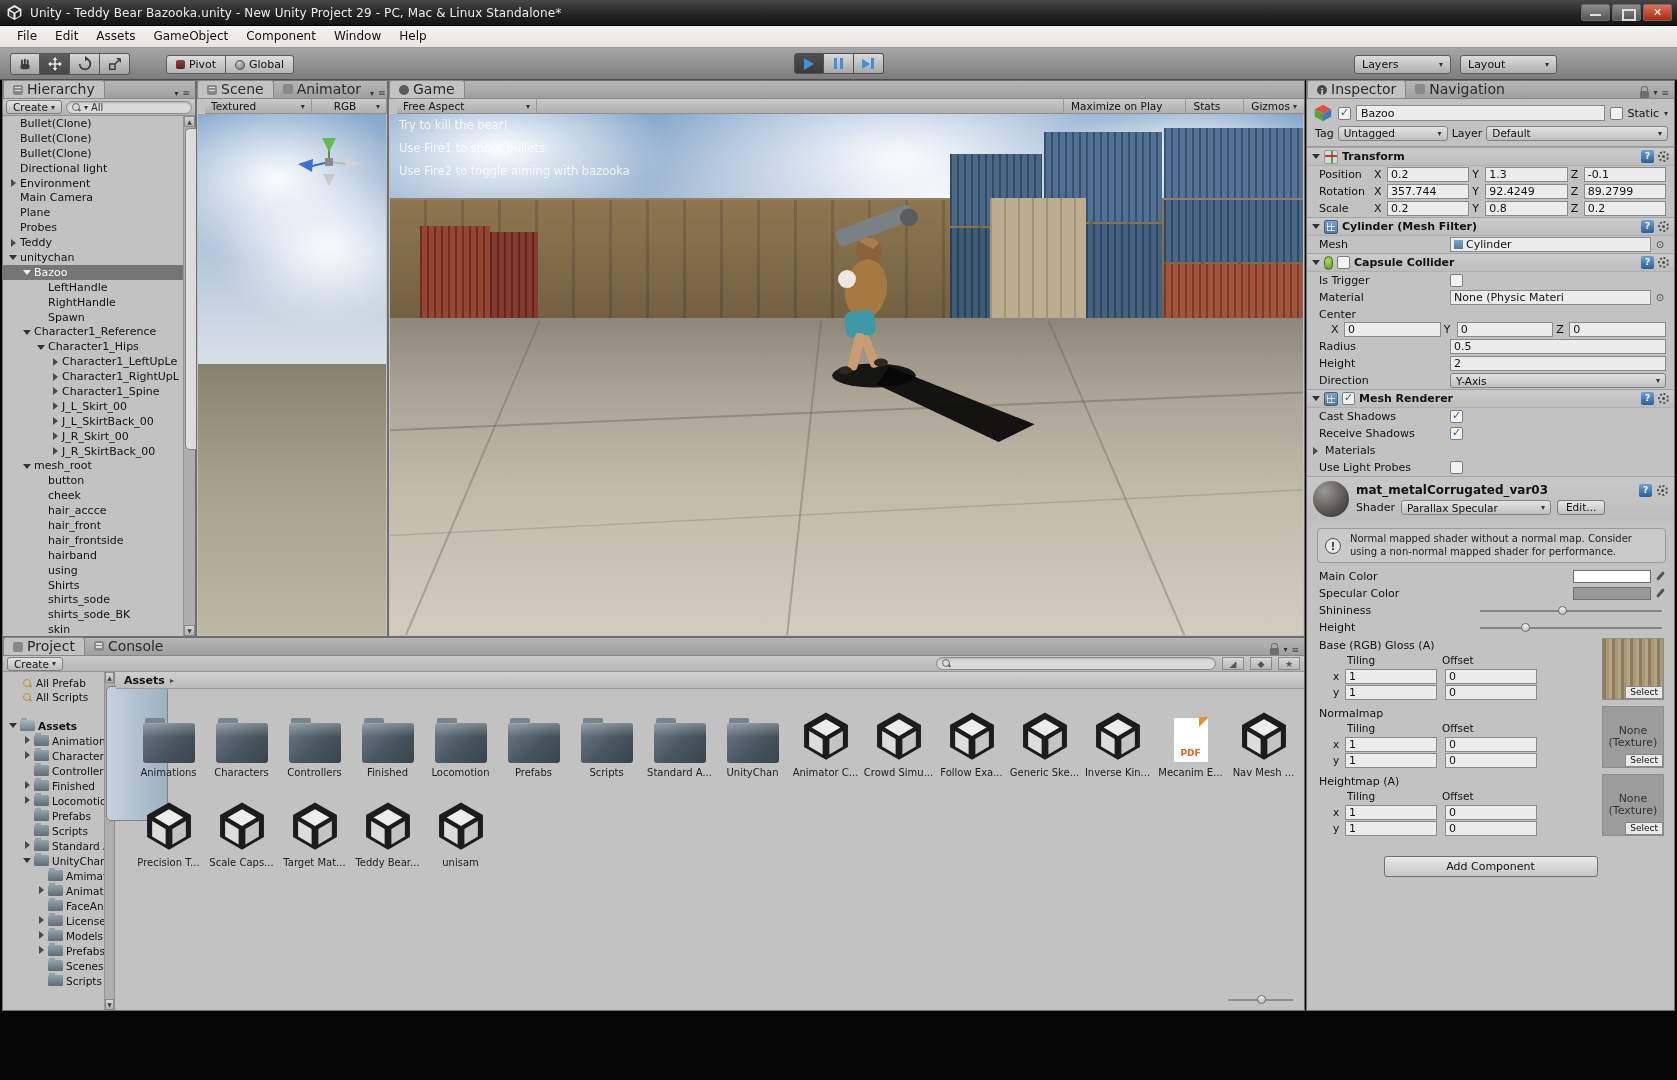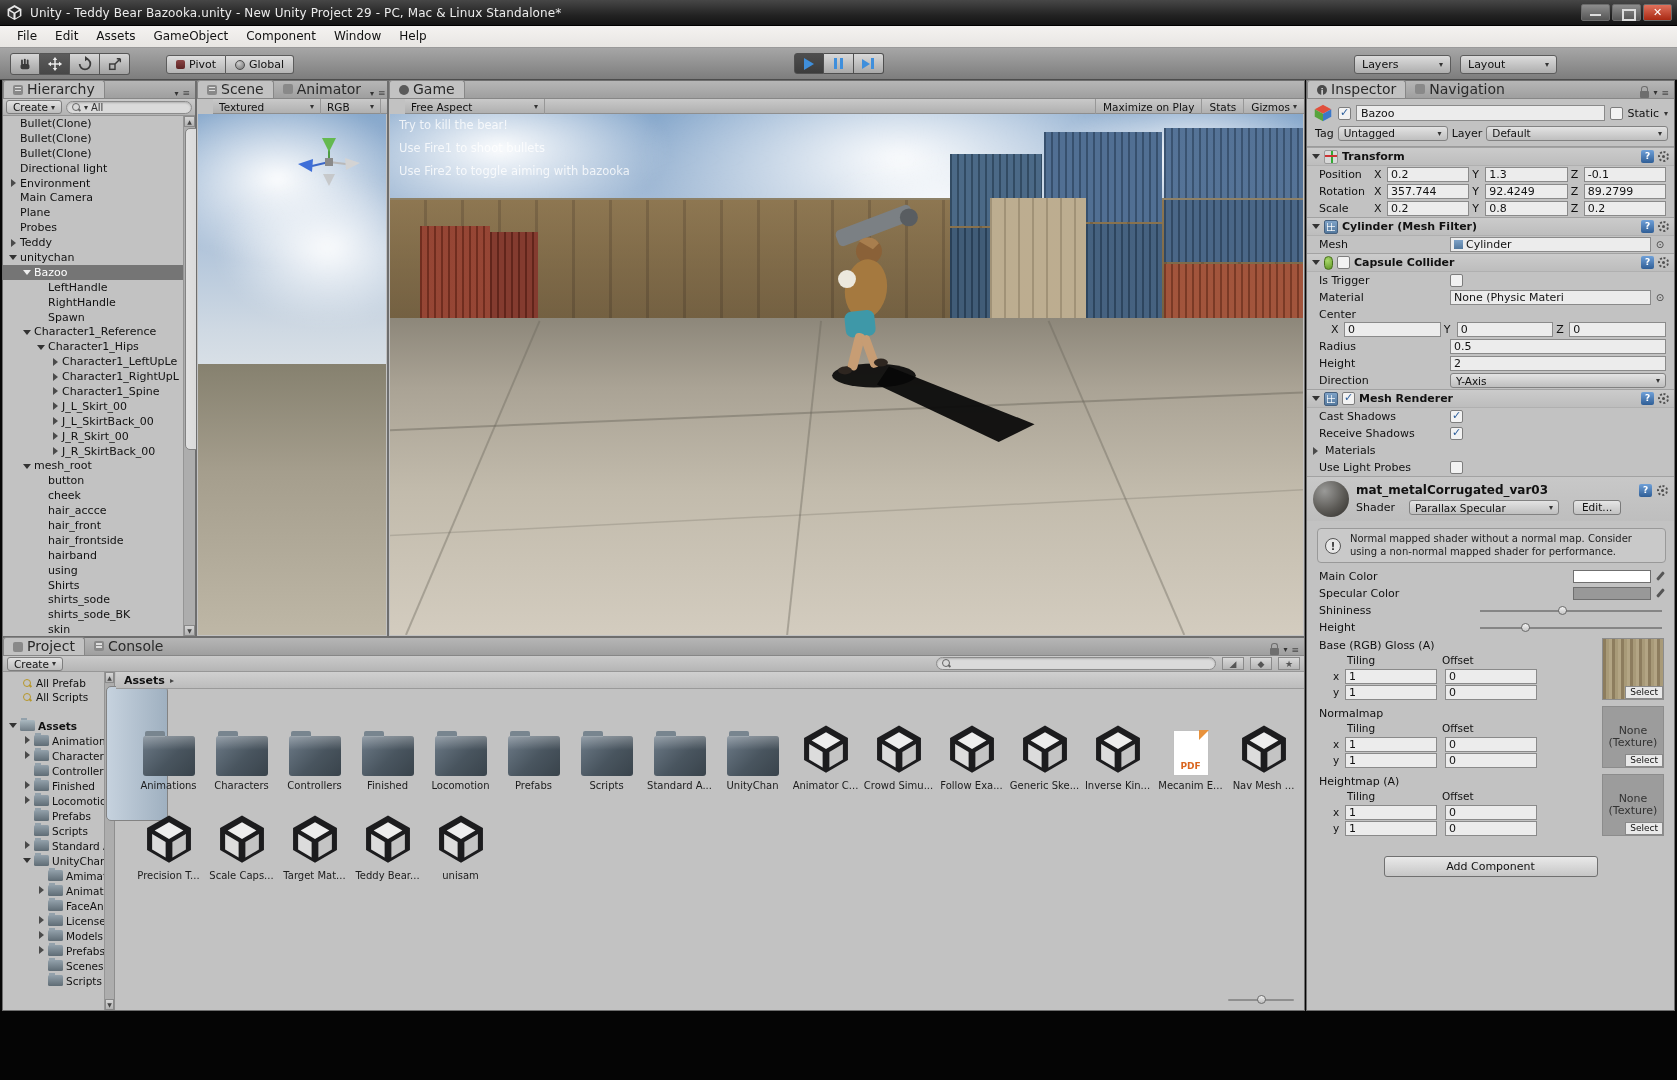--- a/index.html
+++ b/index.html
@@ -99,22 +99,22 @@
 .is-true{background:#757575;color:#fff;}
 .is-true .arr-down::before{border-top-color:#efefef;}
 .vsb{position:absolute;right:0;top:35px;bottom:0;width:12px;background:#adadad;border-left:1px solid #959595;}
 .vsb .sbtn{position:absolute;left:0;right:0;height:11px;background:linear-gradient(#d6d6d6,#b2b2b2);border:1px solid #8a8a8a;font-size:6px;text-align:center;color:#444;line-height:10px;}
 .vsb .sbtn.b{bottom:0;} .vsb .sbtn.t{top:0;}
 .vsb .thumb{position:absolute;left:1px;right:1px;top:12px;height:62%;background:linear-gradient(90deg,#e0e0e0,#bdbdbd);border:1px solid #838383;border-radius:5px;}
 
 
 #scenepanel{left:196px;top:80px;width:192px;height:557px;}
 #gamepanel{left:388px;top:80px;width:917px;height:557px;}
-.viewbar{position:absolute;left:16px;top:18px;right:0;height:15px;background:linear-gradient(#c9c9c9,#b0b0b0);
-  border-bottom:1px solid #8e8e8e;display:flex;align-items:flex-start;font-size:10.5px;}
+.viewbar{position:absolute;left:8px;top:18px;right:0;height:15px;background:linear-gradient(#c9c9c9,#b0b0b0);
+  border-bottom:1px solid #8e8e8e;display:flex;align-items:center;font-size:10.5px;gap:16px;}
 .vdd{display:flex;align-items:center;height:15px;padding:0 6px;border-right:1px solid #979797;gap:6px;}
 .vbtn{display:flex;align-items:center;height:15px;padding:0 7px;border-left:1px solid #979797;gap:3px;}
 .viewbar .sp{flex:1;}
 .viewport{position:absolute;left:1px;top:33px;right:1px;bottom:1px;overflow:hidden;background:#9eb4cc;}
 
 
 .sky{position:absolute;left:0;top:0;right:0;height:260px;
   background:linear-gradient(180deg,#87a8cc 0%,#a9bfd8 40%,#cfd9e3 80%,#dde3e8 100%);}
 .cloud{position:absolute;border-radius:50%;background:radial-gradient(closest-side,rgba(255,255,255,.98),rgba(255,255,255,0));filter:blur(5px);}
 .wallband{position:absolute;left:0;top:84px;right:0;height:122px;
@@ -170,21 +170,21 @@
   padding:0 3px;overflow:hidden;white-space:nowrap;}
 .objfld .oico{width:9px;height:9px;background:linear-gradient(#7fa3c8,#54799e);flex:none;}
 .targ{width:12px;text-align:center;color:#444;flex:none;font-size:10px;}
 .sectlbl{padding:2px 8px 0 12px;font-size:11px;height:15px;}
 .matband{display:flex;align-items:center;gap:7px;padding:4px 6px;border-top:1px solid #a2a2a2;
   background:linear-gradient(#c8c8c8,#bebebe);}
 .sphere{width:36px;height:36px;border-radius:50%;background:radial-gradient(circle at 32% 28%,#9a9a98,#5c5a56 55%,#2e2c29);flex:none;}
 .matmeta{flex:1;}
 .matname{font-size:12px;font-weight:bold;display:flex;align-items:center;gap:5px;}
 .matname .t{flex:1;overflow:hidden;white-space:nowrap;}
-.shaderrow{display:flex;align-items:center;gap:14px;margin-top:3px;font-size:11px;}
+.shaderrow{display:flex;align-items:center;gap:6px;margin-top:3px;font-size:11px;}
 .shddd{width:150px;height:15px;background:linear-gradient(#e3e3e3,#bfbfbf);border:1px solid #828282;border-radius:3px;
   display:flex;align-items:center;padding:0 5px;font-size:10.5px;}
 .shddd .sp{flex:1;}
 .editbtn{height:15px;padding:0 8px;background:linear-gradient(#e6e6e6,#c2c2c2);border:1px solid #7a7a7a;border-radius:3px;
   font-size:10.5px;line-height:13px;}
 .warnbox{margin:7px 8px 5px 10px;border:1px solid #999;border-radius:4px;background:#c9c9c9;
   padding:4px 6px 4px 32px;position:relative;font-size:10px;line-height:12.5px;color:#222;}
 .warnico{position:absolute;left:7px;top:9px;width:16px;height:16px;border:1.5px solid #555;border-radius:50%;
   color:#444;font-weight:bold;text-align:center;line-height:15px;font-size:11px;background:#e8e8e8;}
 .swrow .val{flex:1;display:flex;justify-content:flex-end;align-items:center;gap:4px;}
@@ -233,21 +233,21 @@
 .b-true .tl{font-weight:bold;}
 .tl{overflow:hidden;}
 .pleft .vsb{top:0;width:10px;}
 .pleft .thumb{background:linear-gradient(90deg,#c6d2de,#9fb0c0);height:40%;}
 .pright{position:absolute;left:113px;top:34px;right:0;bottom:0;}
 .crumb{position:absolute;left:0;top:0;right:0;height:17px;background:linear-gradient(#d0d0d0,#bcbcbc);
   border-bottom:1px solid #9a9a9a;display:flex;align-items:center;padding:0 8px;gap:5px;font-size:11px;font-weight:bold;}
 .crumb .car{font-size:8px;color:#444;font-weight:normal;}
 .agrid{position:absolute;left:0;top:17px;right:0;bottom:16px;padding:12px 0 0 16px;
   display:flex;flex-wrap:wrap;align-content:flex-start;overflow:hidden;}
-.cell{width:73px;height:90px;display:flex;flex-direction:column;align-items:center;justify-content:flex-end;}
+.cell{width:73px;height:90px;display:flex;flex-direction:column;align-items:center;}
 .cicon{height:62px;display:flex;align-items:flex-end;justify-content:center;}
 .cicon>*{display:none;}
 .t-folder .f-ico{display:block;} .t-unity .u-ico{display:block;} .t-pdf .p-ico{display:block;}
 .f-ico{width:52px;height:40px;position:relative;border-radius:3px;
   background:linear-gradient(135deg,#6e7c89 0%,#49555f 55%,#39434b 100%);}
 .f-ico::before{content:"";position:absolute;top:-5px;left:2px;width:20px;height:6px;background:#78858f;border-radius:2px 2px 0 0;}
 .f-ico::after{content:"";position:absolute;left:0;top:0;right:0;height:14px;border-radius:3px 3px 0 0;
   background:linear-gradient(rgba(255,255,255,.28),rgba(255,255,255,0));}
 .u-ico{width:54px;height:54px;}
 .p-ico{width:36px;height:46px;background:#fff;border:1px solid #c0c0c0;position:relative;}

